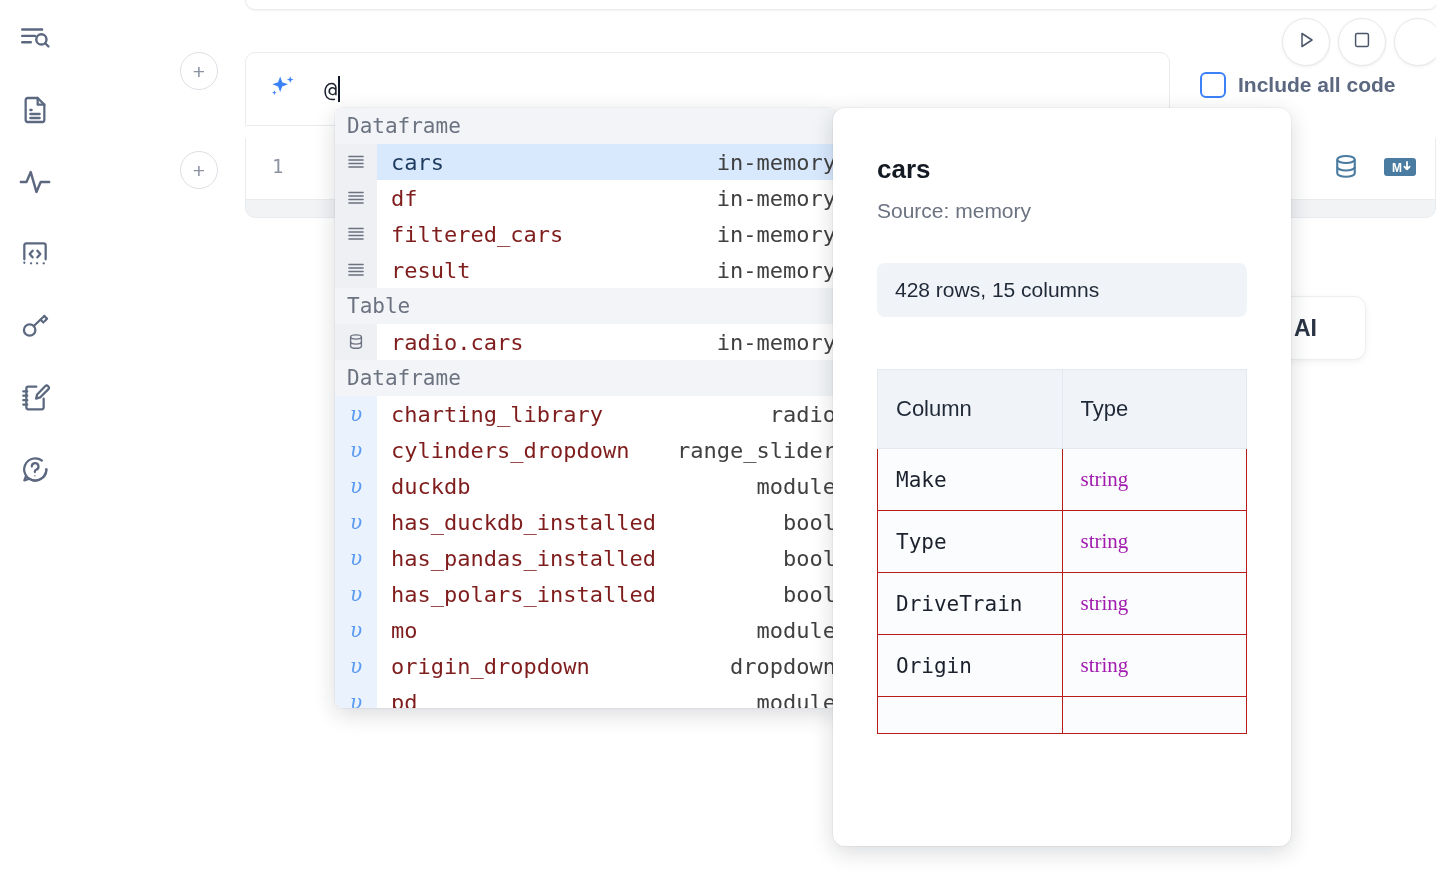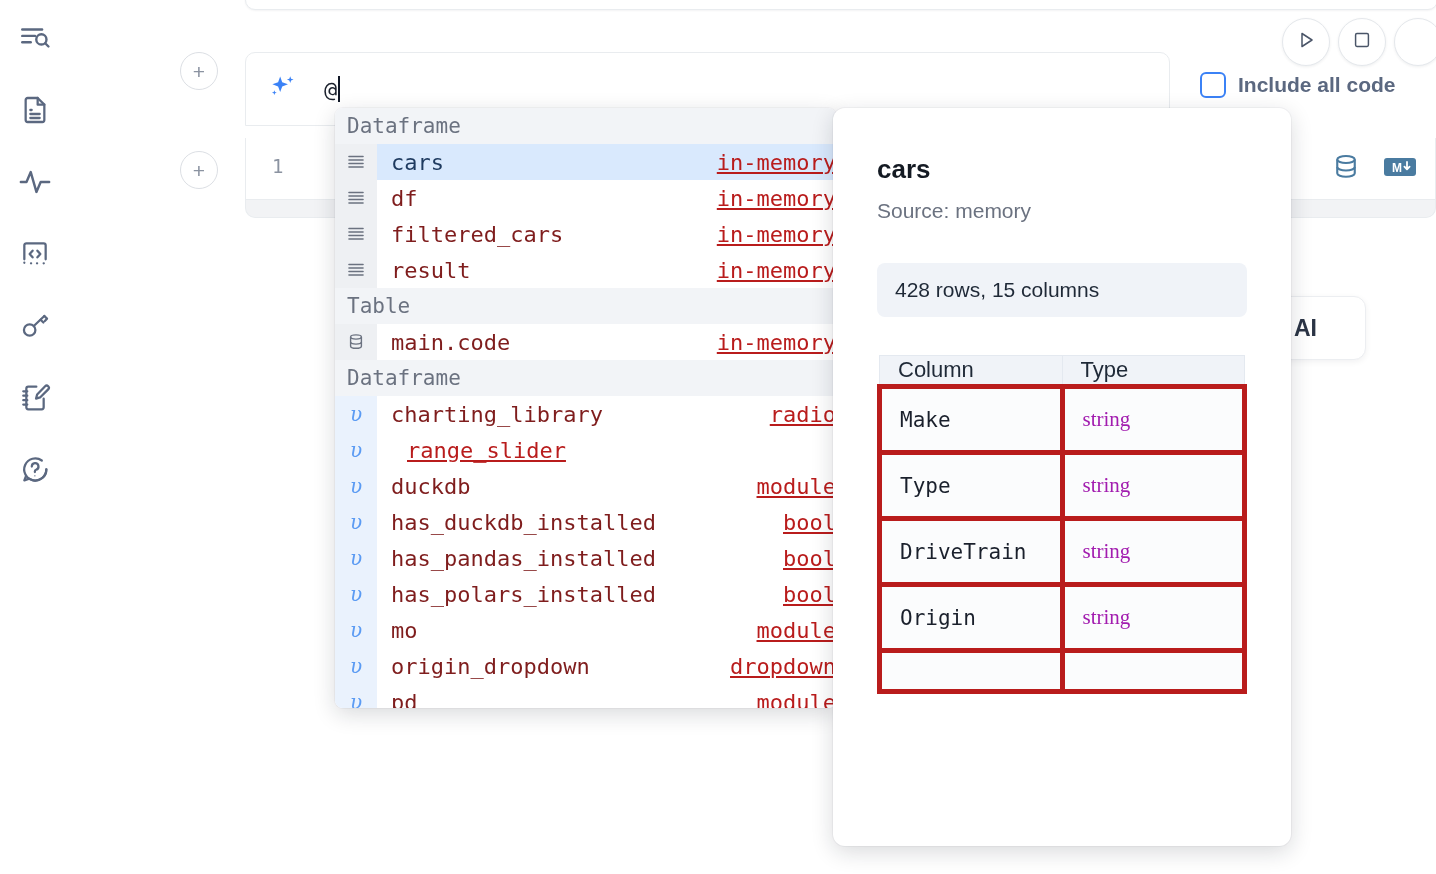--- a/index.html
+++ b/index.html
@@ -239,25 +239,24 @@
     height: 36px;
     padding: 0 0 0 14px;
     overflow: hidden;
     white-space: nowrap;
   }
   .ac-row.selected .ac-body { background: #d9e9fd; }
   .ac-row.var-row .ac-body { background: #ffffff; }
   .ac-name { color: #7f1d1d; }
   .ac-row.selected .ac-name { color: #1e3a5f; }
   .ac-type {
-    color: #b91c1c;
+    color: #404040;
     padding-right: 0;
     flex: 0 0 auto;
     margin-left: 16px;
-    text-decoration: underline;
   }
 
   
   .detail {
     position: absolute;
     left: 833px; top: 108px;
     width: 458px; height: 738px;
     background: #ffffff;
     border-radius: 12px;
     box-shadow: 0 6px 22px rgba(16,24,40,.16), 0 0 0 1px rgba(16,24,40,.04);
@@ -275,39 +274,39 @@
     font-size: 21px;
     color: #6b7280;
     margin-bottom: 40px;
   }
   .detail-shape {
     background: #f0f3f8;
     border-radius: 8px;
     padding: 15px 18px;
     font-size: 21px;
     color: #1f2937;
-    margin-bottom: 38px;
+    margin-bottom: 52px;
   }
   .detail-table {
     width: 100%;
     border-collapse: collapse;
     table-layout: fixed;
   }
   .detail-table th {
     background: #f0f3f8;
     text-align: left;
     font-weight: 400;
     font-size: 22px;
     color: #1f2937;
-    padding: 1px 18px;
+    padding: 26px 18px;
     border: 1px solid #e4e9f0;
   }
   .detail-table td {
     padding: 18px 18px;
-    border: 5px solid #b91c1c;
+    border: 1px solid #b91c1c;
     font-size: 21px;
     background: #fbfcfd;
   }
   .detail-table td.col-name {
     font-family: "DejaVu Sans Mono", monospace;
     color: #1a202c;
     font-size: 21px;
   }
   .detail-table td.col-type {
     color: #a21caf;
@@ -518,39 +517,40 @@
     <div class="ac-group">Table</div>
     <div class="ac-row">
       <div class="ac-gutter">
         <svg width="20" height="20" viewBox="0 0 20 20" fill="none" stroke="currentColor" stroke-width="1.4">
           <ellipse cx="10" cy="5" rx="5.4" ry="2.1"></ellipse>
           <path d="M4.6 5v5c0 1.16 2.42 2.1 5.4 2.1s5.4-.94 5.4-2.1V5"></path>
           <path d="M4.6 10v4.2c0 1.16 2.42 2.1 5.4 2.1s5.4-.94 5.4-2.1V10"></path>
         </svg>
       </div>
       <div class="ac-body">
-        <span class="ac-name">main.code</span>
+        <span class="ac-name">radio.cars</span>
         <span class="ac-type">in-memory</span>
       </div>
     </div>
     <div class="ac-group">Dataframe</div>
     <div class="ac-row var-row">
       <div class="ac-gutter">
         <span style="font-family:'DejaVu Serif',serif;font-style:italic;">υ</span>
       </div>
       <div class="ac-body">
         <span class="ac-name">charting_library</span>
         <span class="ac-type">radio</span>
       </div>
     </div>
     <div class="ac-row var-row">
       <div class="ac-gutter">
         <span style="font-family:'DejaVu Serif',serif;font-style:italic;">υ</span>
       </div>
       <div class="ac-body">
+        <span class="ac-name">cylinders_dropdown</span>
         <span class="ac-type">range_slider</span>
       </div>
     </div>
     <div class="ac-row var-row">
       <div class="ac-gutter">
         <span style="font-family:'DejaVu Serif',serif;font-style:italic;">υ</span>
       </div>
       <div class="ac-body">
         <span class="ac-name">duckdb</span>
         <span class="ac-type">module</span>

